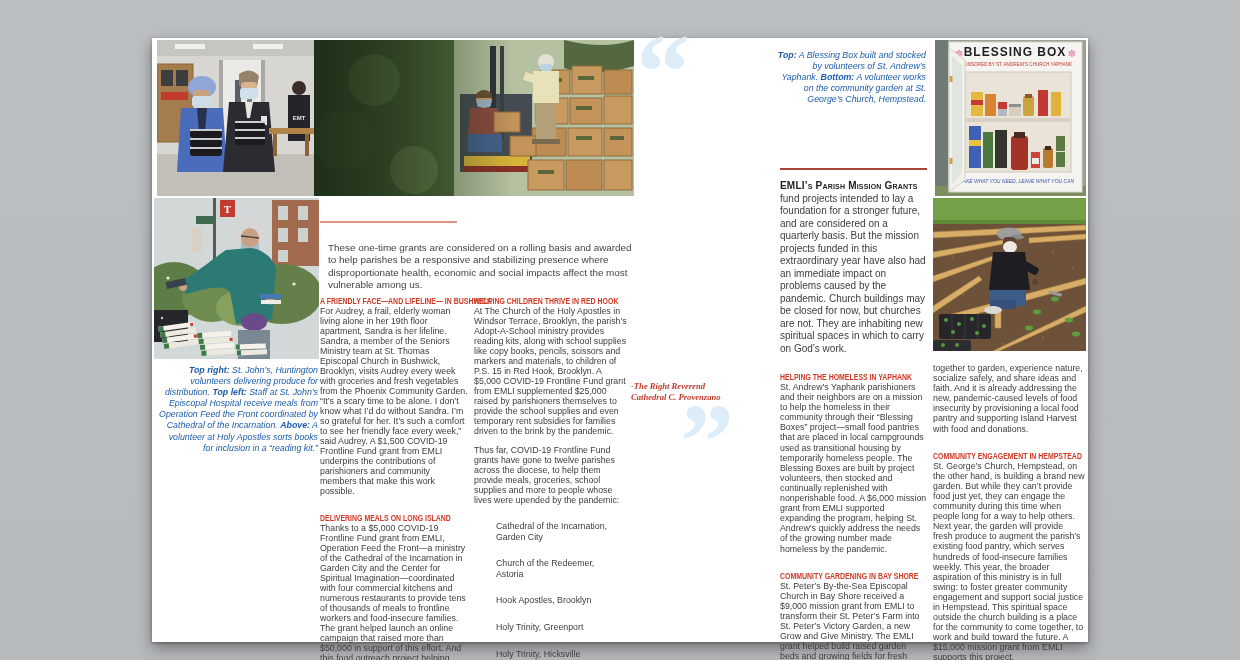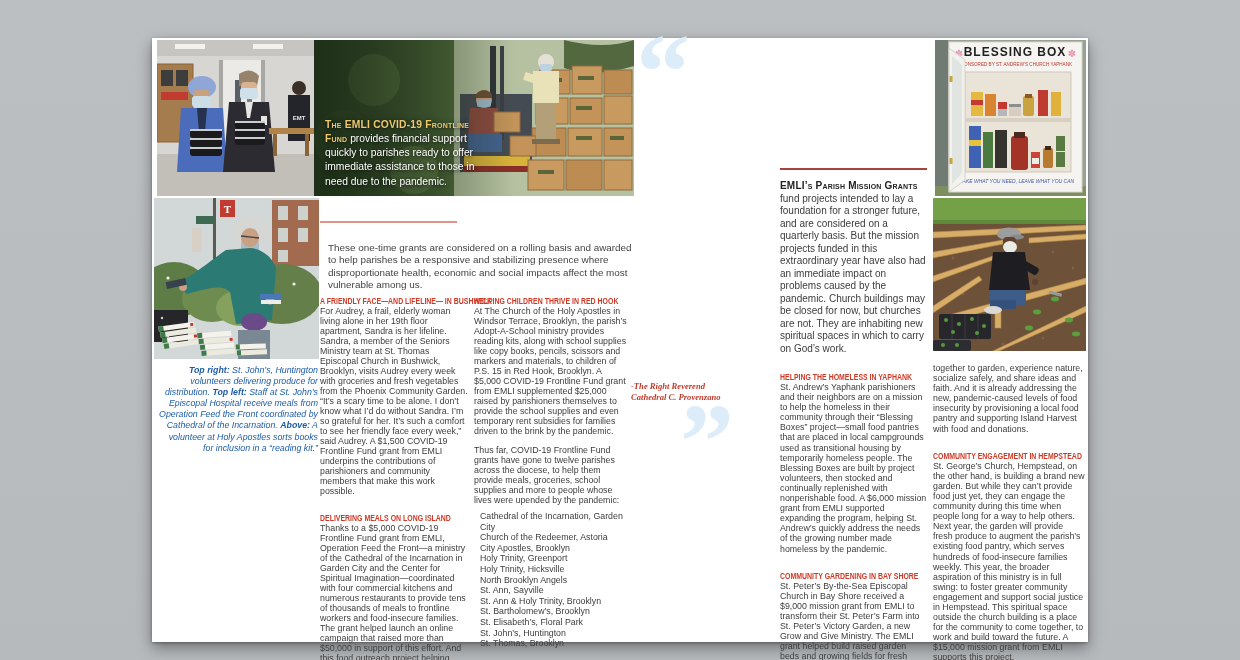--- a/index.html
+++ b/index.html
@@ -31,21 +31,21 @@
   .bp{margin:7px 0 9px;font-size:8.8px;line-height:10px;}
   .col3 .bp,.col4 .bp{line-height:10.1px;}
   .hwrap{margin:11px 0 4px;height:9px;overflow:visible;}
   .hwrap.first{margin-top:0;}
   .h-red{display:inline-block;color:#cf3a27;font-weight:700;font-size:8.8px;white-space:nowrap;transform:scaleX(.79);transform-origin:0 50%;}
   .lead{margin:0 0 10px;font-size:10px;line-height:12.5px;color:#3c3c3c;}
   .sc{font-variant:small-caps;font-weight:700;color:#222;letter-spacing:.2px;}
 
   
   .plist{padding-left:6px;font-size:8.8px;line-height:10.6px;}
-  .plist div{margin:0;}
+  .plist div{margin:16px;}
 
   
   .qmark{position:absolute;font-family:"Liberation Serif",serif;font-weight:700;font-size:108px;line-height:1;color:#dcedf9;pointer-events:none;}
   .q-open{left:484px;top:-20px;}
   .q-close{left:528px;top:350px;width:110px;}
   .quote-text{position:absolute;left:479px;top:112px;width:163px;font-family:"Liberation Serif",serif;font-size:15px;line-height:25px;color:#2d6ca8;}
   .quote-attr{position:absolute;left:479px;top:343px;font-family:"Liberation Serif",serif;font-style:italic;font-weight:700;font-size:8.6px;line-height:10.5px;color:#c23b2b;}
   .funding{position:absolute;left:486px;top:536px;width:142px;font-style:italic;font-weight:700;font-size:9.3px;line-height:13px;color:#d23f2e;}
 
   
@@ -259,63 +259,63 @@
         <g>
           <circle cx="170" cy="60" r="8" fill="#c9a181"></circle>
           <path d="M162,54 q8,-8 16,0 l0,4 l-16,0 Z" fill="#6b4f33"></path>
           <rect x="163" y="60" width="14" height="7" rx="2" fill="#9db8cc"></rect>
           <path d="M156,68 L184,68 L186,94 L154,94 Z" fill="#8c4a40"></path>
           <rect x="154" y="94" width="34" height="18" fill="#44628e"></rect>
           <rect x="180" y="72" width="26" height="20" fill="#c39359" stroke="#8f6a3c"></rect>
         </g>
         <rect width="200" height="156" fill="url(#gshade)"></rect>
       </svg>
-      <div class="hero-overlay">
-        <span class="hero-lead">The EMLI COVID-19 Frontline Fund</span><span> provides financial support quickly to parishes ready to offer immediate assistance to those in need due to the pandemic.</span>
-      </div>
     </div>
 
     <div class="rule-salmon"></div>
 
     <p class="intro">These one-time grants are considered on a rolling basis and awarded to help parishes be a responsive and stabilizing presence where disproportionate health, economic and social impacts affect the most vulnerable among us.</p>
 
     <div class="col col1">
       <div class="hwrap first"><span class="h-red">A FRIENDLY FACE—AND LIFELINE— IN BUSHWICK</span></div>
       <p class="bp">For Audrey, a frail, elderly woman living alone in her 19th floor apartment, Sandra is her lifeline. Sandra, a member of the Seniors Ministry team at St. Thomas Episcopal Church in Bushwick, Brooklyn, visits Audrey every week with groceries and fresh vegetables from the Phoenix Community Garden. “It’s a scary time to be alone. I don’t know what I’d do without Sandra. I’m so grateful for her. It’s such a comfort to see her friendly face every week,” said Audrey. A $1,500 COVID-19 Frontline Fund grant from EMLI underpins the contributions of parishioners and community members that make this work possible.</p>
       <div class="hwrap"><span class="h-red">DELIVERING MEALS ON LONG ISLAND</span></div>
       <p class="bp">Thanks to a $5,000 COVID-19 Frontline Fund grant from EMLI, Operation Feed the Front—a ministry of the Cathedral of the Incarnation in Garden City and the Center for Spiritual Imagination—coordinated with four commercial kitchens and numerous restaurants to provide tens of thousands of meals to frontline workers and food-insecure families. The grant helped launch an online campaign that raised more than $50,000 in support of this effort. And this food outreach project helping families in central Nassau County continues.</p>
     </div>
 
     <div class="col col2">
       <div class="hwrap first"><span class="h-red">HELPING CHILDREN THRIVE IN RED HOOK</span></div>
       <p class="bp">At The Church of the Holy Apostles in Windsor Terrace, Brooklyn, the parish’s Adopt-A-School ministry provides reading kits, along with school supplies like copy books, pencils, scissors and markers and materials, to children of P.S. 15 in Red Hook, Brooklyn. A $5,000 COVID-19 Frontline Fund grant from EMLI supplemented $25,000 raised by parishioners themselves to provide the school supplies and even temporary rent subsidies for families driven to the brink by the pandemic.</p>
       <p class="bp" style="margin-bottom:6px;">Thus far, COVID-19 Frontline Fund grants have gone to twelve parishes across the diocese, to help them provide meals, groceries, school supplies and more to people whose lives were upended by the pandemic:</p>
       <div class="plist">
         <div>Cathedral of the Incarnation, Garden City</div>
         <div>Church of the Redeemer, Astoria</div>
-        <div>City Apostles, Brooklyn</div>
+        <div>Hook Apostles, Brooklyn</div>
         <div>Holy Trinity, Greenport</div>
         <div>Holy Trinity, Hicksville</div>
         <div>North Brooklyn Angels</div>
         <div>St. Ann, Sayville</div>
         <div>St. Ann &amp; Holy Trinity, Brooklyn</div>
         <div>St. Bartholomew’s, Brooklyn</div>
         <div>St. Elisabeth’s, Floral Park</div>
         <div>St. John’s, Huntington</div>
         <div>St. Thomas, Brooklyn</div>
       </div>
     </div>
 
     <div class="qmark q-open">“</div>
     <div class="quote-attr">
       <div>-The Right Reverend</div>
       <div>Cathedral C. Provenzano</div>
     </div>
     <div class="qmark q-close">”</div>
 
+    <div class="cap cap-right">
+      <b>Top:</b><span> A Blessing Box built and stocked by volunteers of St. Andrew’s Yaphank. </span><b>Bottom:</b><span> A volunteer works on the community garden at St. George’s Church, Hempstead.</span>
+    </div>
 
     <div class="col col3">
       <div class="rule-maroon"></div>
       <p class="lead"><span class="sc">EMLI’s Parish Mission Grants</span><span> fund projects intended to lay a foundation for a stronger future, and are considered on a quarterly basis. But the mission projects funded in this extraordinary year have also had an immediate impact on problems caused by the pandemic. Church buildings may be closed for now, but churches are not. They are inhabiting new spiritual spaces in which to carry on God’s work.</span></p>
       <div class="hwrap"><span class="h-red">HELPING THE HOMELESS IN YAPHANK</span></div>
       <p class="bp">St. Andrew’s Yaphank parishioners and their neighbors are on a mission to help the homeless in their community through their “Blessing Boxes” project—small food pantries that are placed in local campgrounds used as transitional housing by temporarily homeless people. The Blessing Boxes are built by project volunteers, then stocked and continually replenished with nonperishable food. A $6,000 mission grant from EMLI supported expanding the program, helping St. Andrew’s quickly address the needs of the growing number made homeless by the pandemic.</p>
       <div class="hwrap"><span class="h-red">COMMUNITY GARDENING IN BAY SHORE</span></div>
       <p class="bp">St. Peter’s By-the-Sea Episcopal Church in Bay Shore received a $9,000 mission grant from EMLI to transform their St. Peter’s Farm into St. Peter’s Victory Garden, a new Grow and Give Ministry. The EMLI grant helped build raised garden beds and growing fields for fresh produce—a space where other faith-based and community groups can come</p>
     </div>
 

